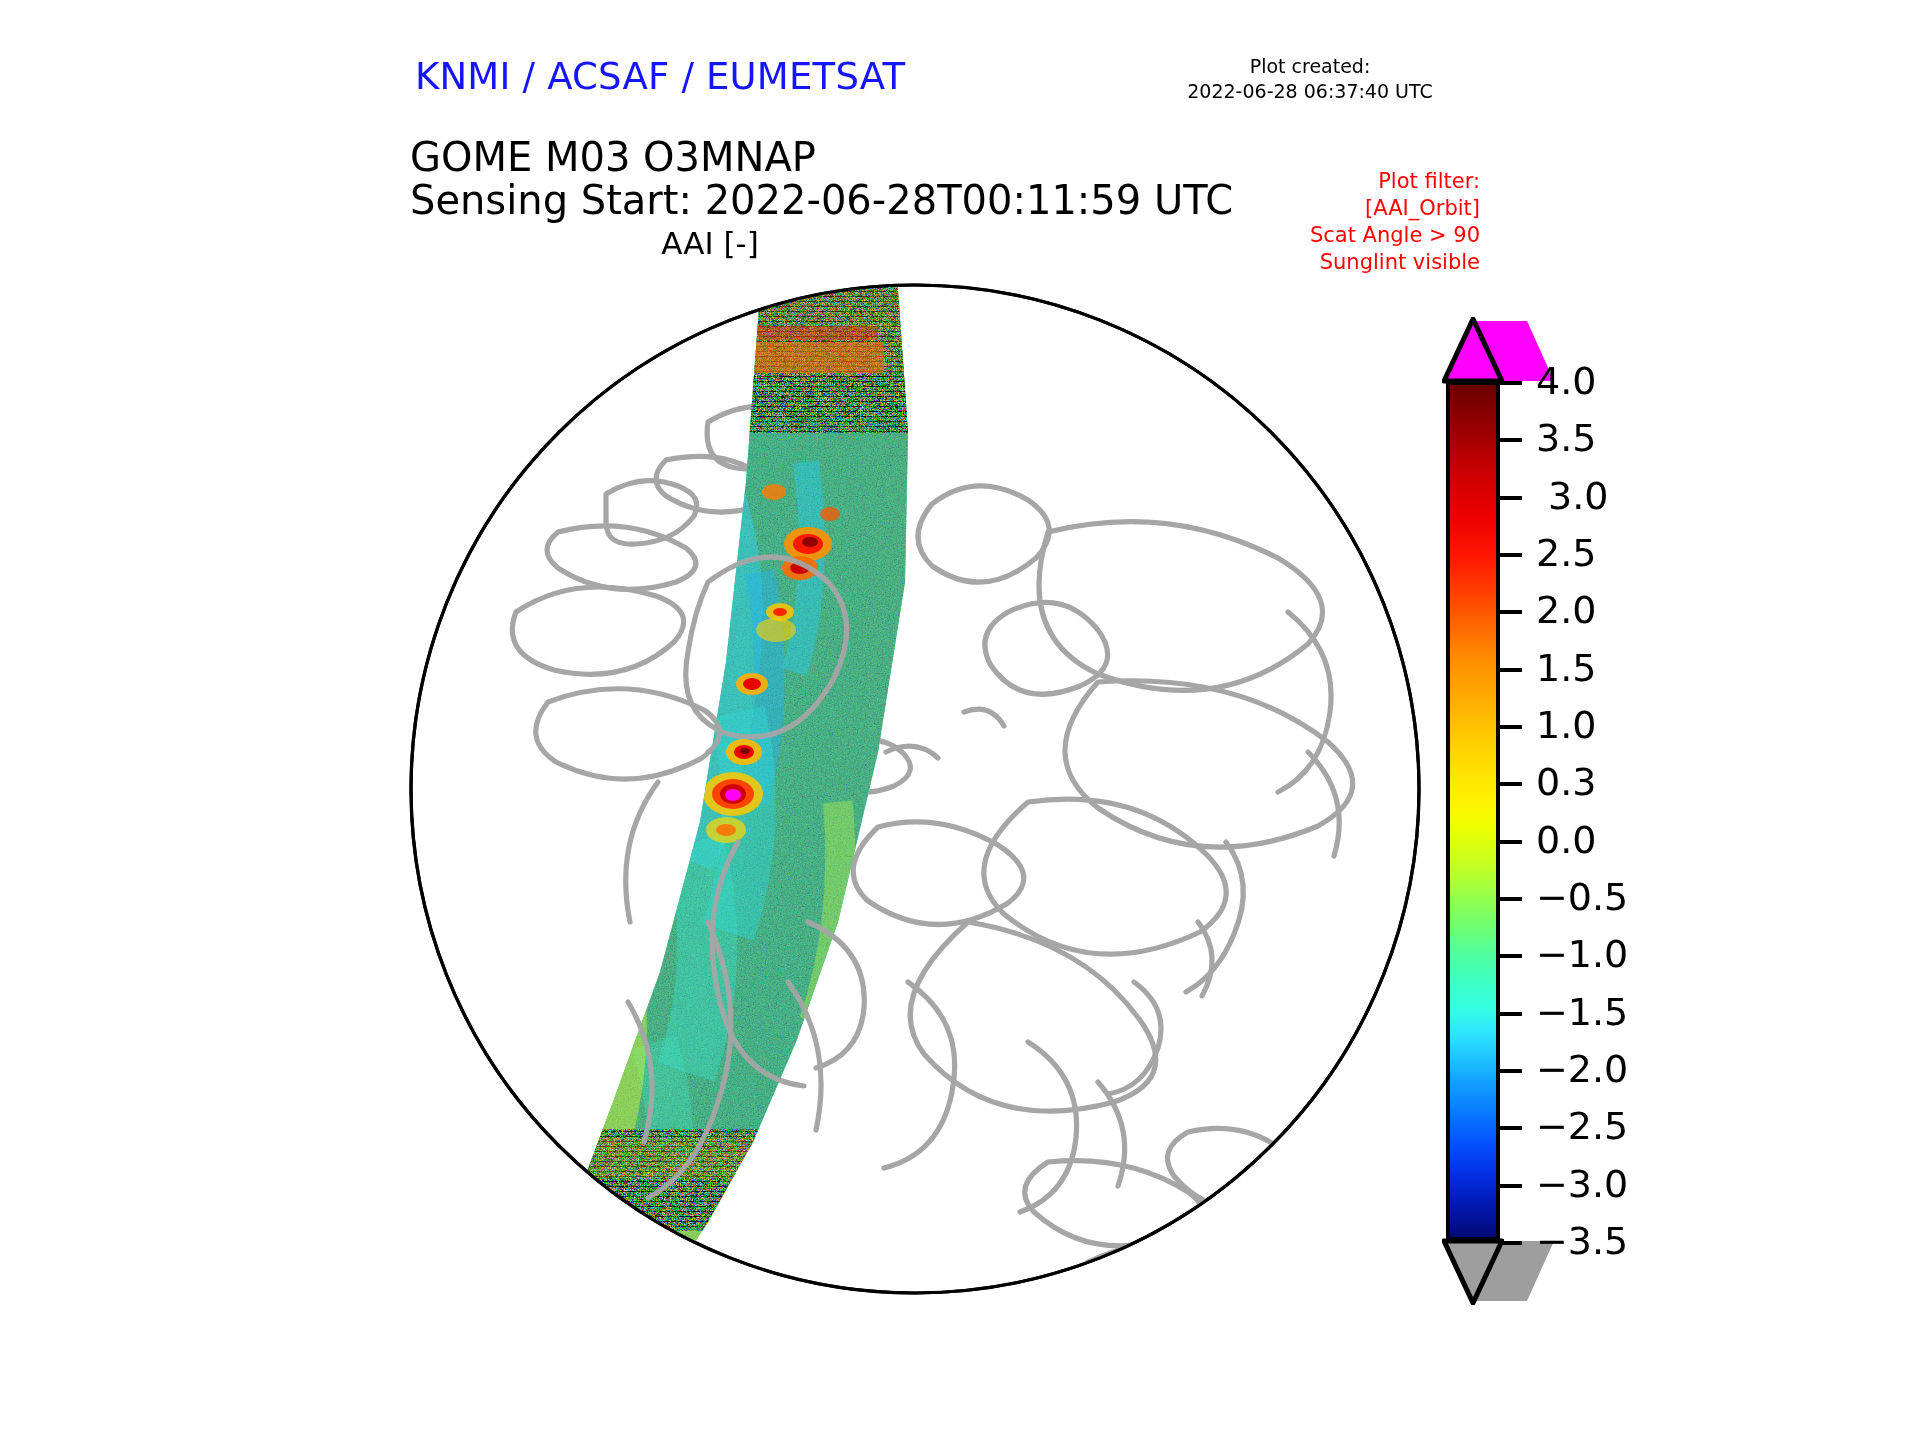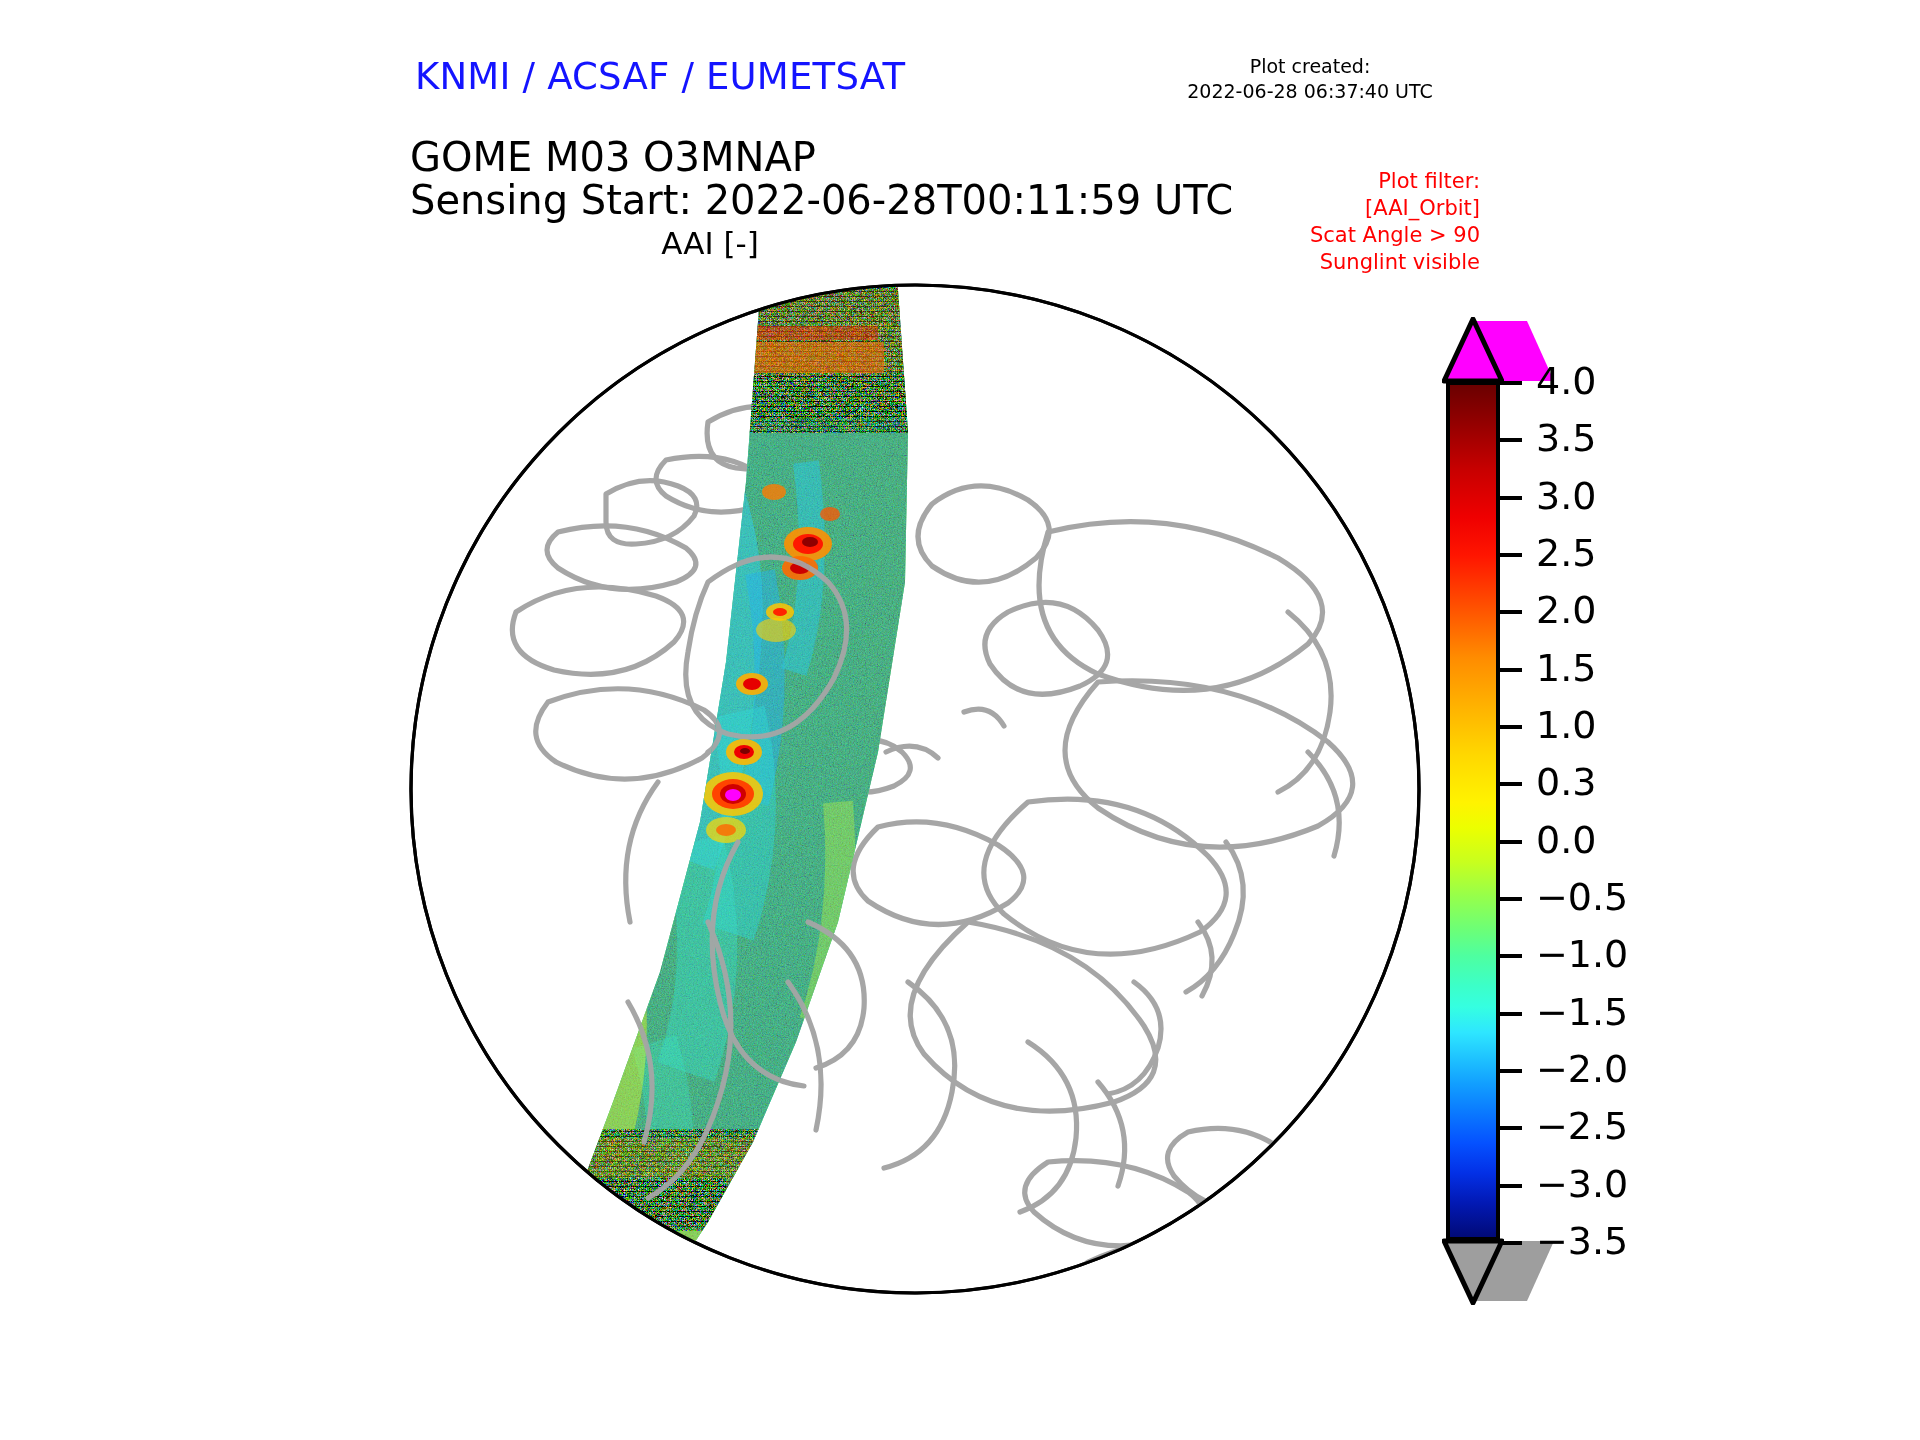--- a/index.html
+++ b/index.html
@@ -343,21 +343,21 @@
     <svg id="cb-arrow-bottom-outline" viewBox="0 0 62 68">
       <polygon points="31,66 60,4 2,4" fill="none" stroke="#000" stroke-width="5" stroke-linejoin="round"></polygon>
     </svg>
 
     <div id="cb-ticks">
         <div class="cb-tick" style="top: 96px;"></div>
         <div class="cb-label" style="top: 96px;">4.0</div>
         <div class="cb-tick" style="top: 153.333px;"></div>
         <div class="cb-label" style="top: 153.333px;">3.5</div>
         <div class="cb-tick" style="top: 210.667px;"></div>
-        <div class="cb-label" style="top: 210.667px;">3.0</div>
+        <div class="cb-label" style="top: 210.667px; margin-left: 12px;">3.0</div>
         <div class="cb-tick" style="top: 268px;"></div>
         <div class="cb-label" style="top: 268px;">2.5</div>
         <div class="cb-tick" style="top: 325.333px;"></div>
         <div class="cb-label" style="top: 325.333px;">2.0</div>
         <div class="cb-tick" style="top: 382.667px;"></div>
         <div class="cb-label" style="top: 382.667px;">1.5</div>
         <div class="cb-tick" style="top: 440px;"></div>
         <div class="cb-label" style="top: 440px;">1.0</div>
         <div class="cb-tick" style="top: 497.333px;"></div>
         <div class="cb-label" style="top: 497.333px;">0.3</div>

